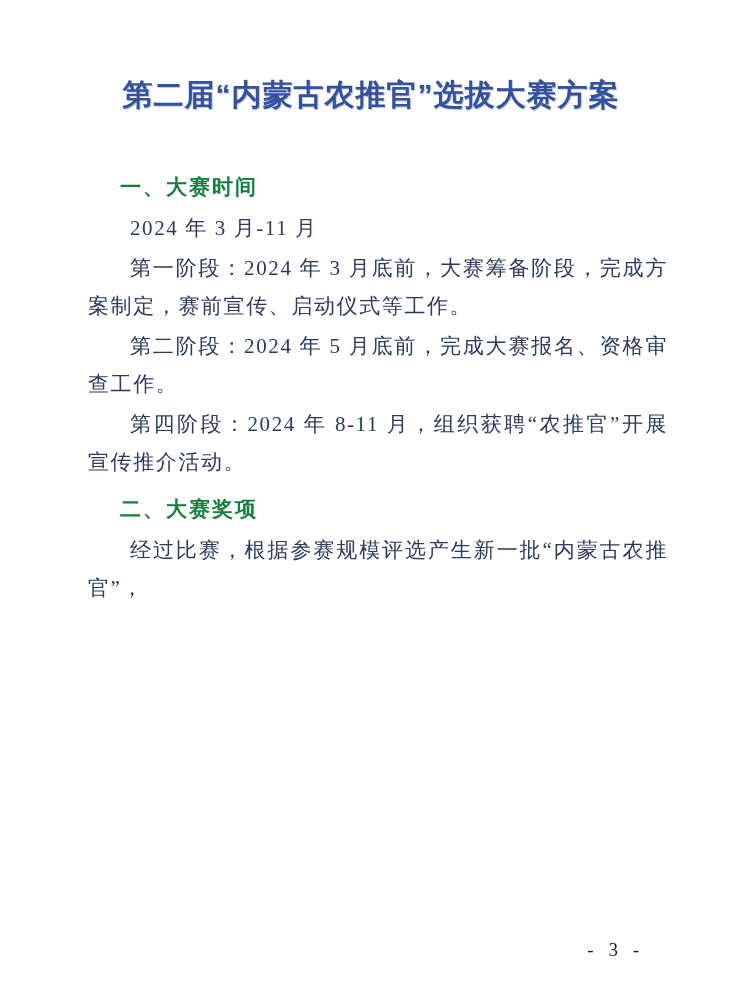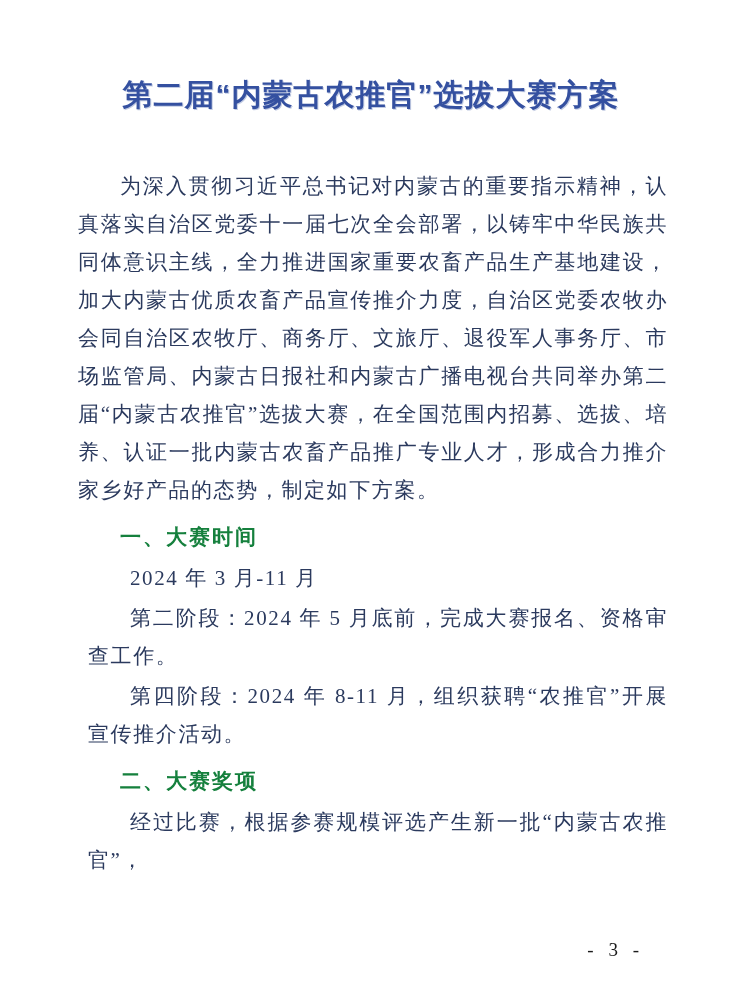--- a/index.html
+++ b/index.html
@@ -64,26 +64,26 @@
 </style>
 </head>
 <body>
 
 <div class="page">
 
   <h1 class="doc-title">第二届“内蒙古农推官”选拔大赛方案</h1>
 
   <div class="doc-content">
 
-    <p class="body-par">为深入贯彻习近平总书记对内蒙古的重要指示精神，认真落实自治区党委十一届七次全会部署，以铸牢中华民族共同体意识主线，全力推进国家重要农畜产品生产基地建设，加大内蒙古优质农畜产品宣传推介力度，自治区党委农牧办会同自治区农牧厅、商务厅、文旅厅、退役军人事务厅、市场监管局、内蒙古日报社和内蒙古广播电视台共同举办第二届“内蒙古农推官”选拔大赛，在全国范围内招募、选拔、培养、认证一批内蒙古农畜产品推广专业人才，形成合力推介家乡好产品的态势，制定如下方案。</p>
 
     <h2 class="section-heading">一、大赛时间</h2>
 
     <p class="body-par section-par">2024 年 3 月-11 月</p>
 
+    <p class="body-par section-par">第一阶段：2024 年 3 月底前，大赛筹备阶段，完成方案制定，赛前宣传、启动仪式等工作。</p>
 
     <p class="body-par section-par">第二阶段：2024 年 5 月底前，完成大赛报名、资格审查工作。</p>
 
 
     <p class="body-par section-par">第四阶段：2024 年 8-11 月，组织获聘“农推官”开展宣传推介活动。</p>
 
     <h2 class="section-heading">二、大赛奖项</h2>
 
     <p class="body-par section-par">经过比赛，根据参赛规模评选产生新一批“内蒙古农推官”，</p>
 

